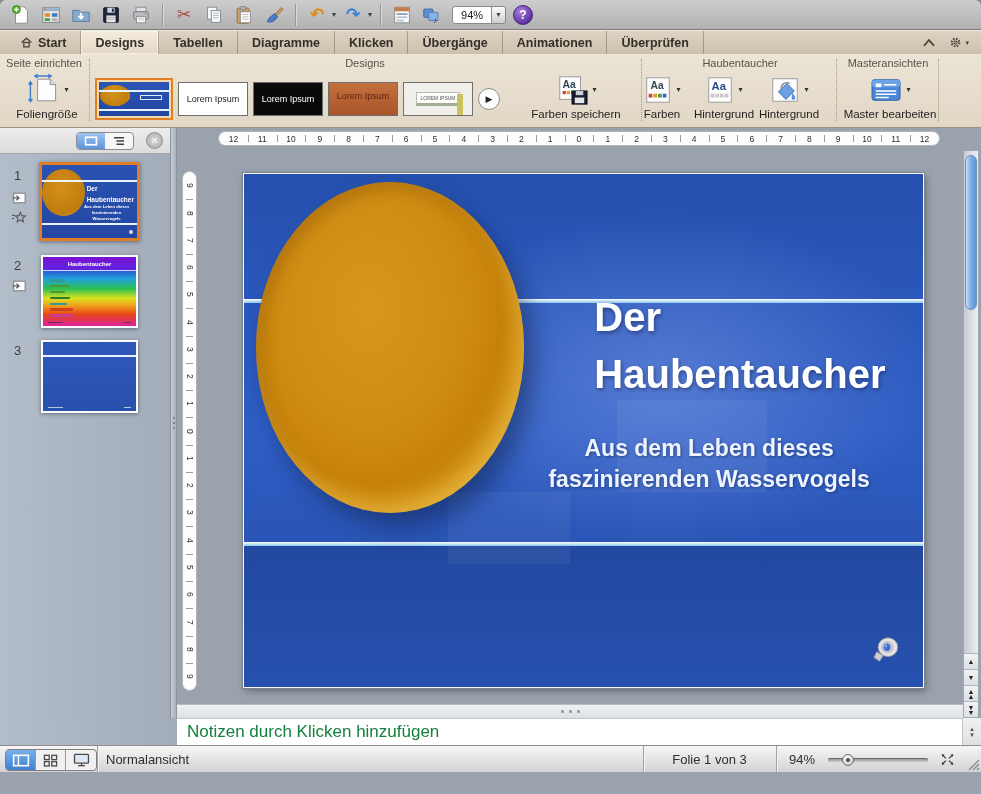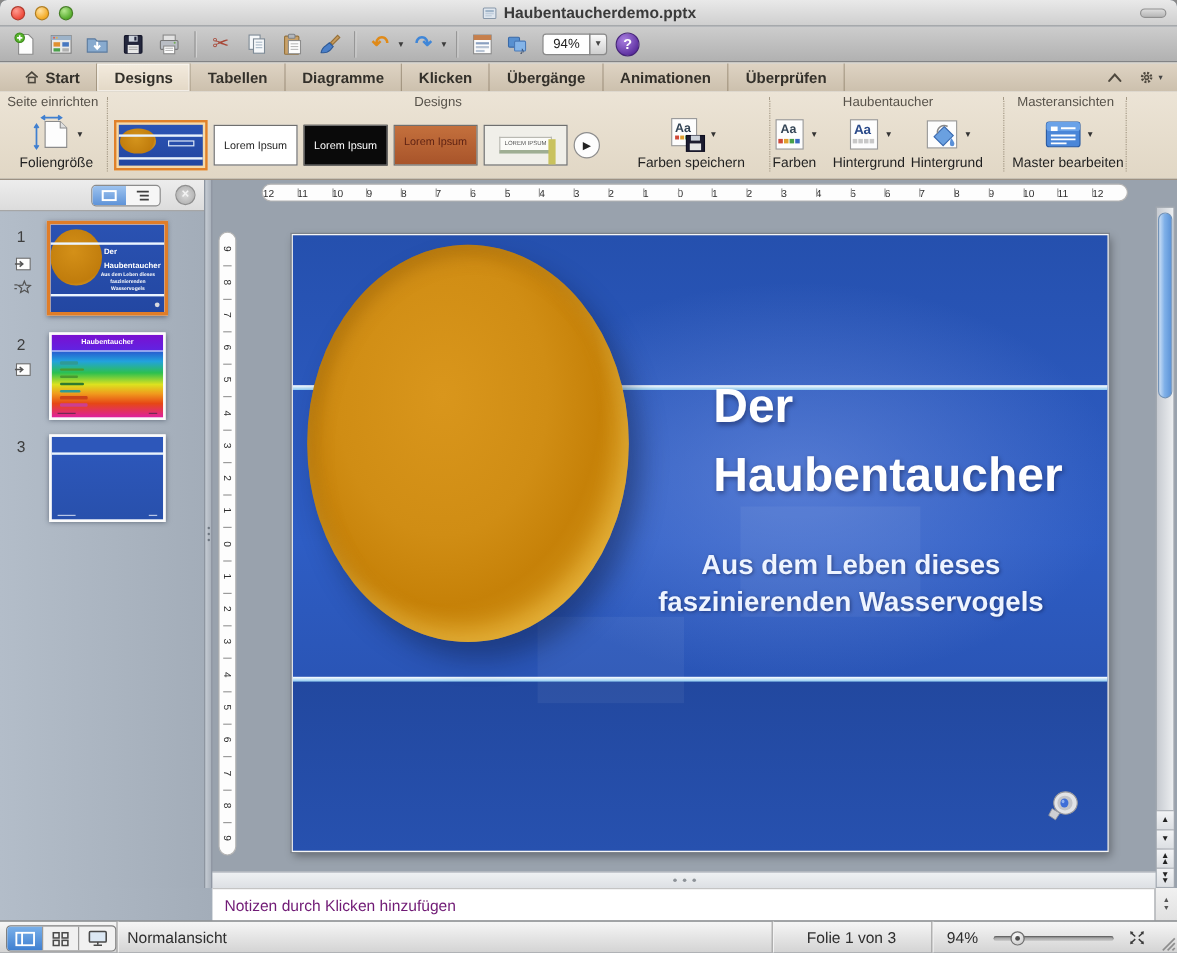--- a/index.html
+++ b/index.html
@@ -98,21 +98,21 @@
   .mini2 .f2,.mini3 .f2 { position:absolute; bottom:4%; right:5%; width:8%; height:1.5px; background:rgba(40,40,60,.6); }
   .mini3 { background:linear-gradient(180deg,#2d57ba 0%,#2d57ba 19%,#2850ac 100%); }
   .mini3 .l { position:absolute; left:0; right:0; top:19%; height:2px; background:#e8f2fc; }
   .mini3 .f1 { background:rgba(220,228,244,.8); } .mini3 .f2 { background:rgba(220,228,244,.8); }
 
   .vsplit { position:absolute; left:170px; top:0; width:7px; height:590px; background:linear-gradient(90deg,#c6ccd4,#a9b1bb); border-left:1px solid #8d95a0; border-right:1px solid #8d95a0; display:flex; flex-direction:column; align-items:center; justify-content:center; gap:3px; }
   .vsplit i { width:2px; height:2px; border-radius:50%; background:#6d7680; }
 
   .editor { position:absolute; left:177px; top:0; right:0; bottom:0; }
   .hruler { position:absolute; left:41px; top:3px; width:722px; height:15px; background:#fdfdfd; border:1px solid #b4b4b4; border-radius:8px; display:flex; overflow:hidden; }
-  .rcell { flex:1; position:relative; font-size:8.5px; color:#2e2e2e; line-height:14px; }
+  .rcell { flex:1; position:relative; font-size:8.5px; color:#2e2e2e; text-align:center; line-height:14px; }
   .rcell::before { content:""; position:absolute; left:0; top:3px; bottom:3px; width:1px; background:#9b9b9b; }
   .rcell:first-child::before { display:none; }
   .vruler { position:absolute; left:5px; top:43px; width:15px; height:520px; background:#fdfdfd; border:1px solid #b4b4b4; border-radius:8px; display:flex; flex-direction:column; overflow:hidden; }
   .vcell { flex:1; position:relative; font-size:8.5px; color:#2e2e2e; display:flex; align-items:center; justify-content:center; }
   .vcell span { writing-mode:vertical-rl; }
   .vcell::before { content:""; position:absolute; top:0; left:3px; right:3px; height:1px; background:#9b9b9b; }
   .vcell:first-child::before { display:none; }
 
   .slide-canvas { position:absolute; left:66px; top:45px; width:681px; height:515px; border:1px solid #f6f6f6; outline:1px solid #7e848c; box-shadow:2px 3px 7px rgba(0,0,0,.35); overflow:hidden;
     background:
@@ -130,21 +130,21 @@
   .vscroll { position:absolute; left:786px; top:22px; width:16px; height:568px; background:linear-gradient(90deg,#c6cad0,#edeff1); border:1px solid #a2a8b0; }
   .vthumb { position:absolute; left:1px; top:4px; width:12px; height:155px; border-radius:7px; background:linear-gradient(90deg,#cadef5,#7fb0e8 45%,#5d94d8); border:1px solid #7293b8; }
   .sc-group { position:absolute; left:0; right:0; bottom:0; }
   .sc-btn { height:16px; display:flex; flex-direction:column; align-items:center; justify-content:center; font-size:7px; line-height:5px; color:#222; border-top:1px solid #b0b4ba; background:linear-gradient(#f2f3f5,#dcdfe3); }
   .notes-split { position:absolute; left:0; top:576px; width:786px; height:14px; background:linear-gradient(#eff1f3,#dde0e4); border-top:1px solid #b8bcc2; display:flex; align-items:center; justify-content:center; gap:5px; }
   .notes-split i { width:3px; height:3px; border-radius:50%; background:#8d9298; }
 
   
   .notesbar { height:27px; display:flex; }
   .notes-left { width:177px; background:linear-gradient(90deg,#b3bdc9,#a3adb9); }
-  .notes-field { flex:1; background:#fff; border-top:1px solid #c4c4c4; display:flex; align-items:center; padding-left:10px; font-size:13px; color:#701a75; }
+  .notes-field { flex:1; background:#fff; border-top:1px solid #c4c4c4; display:flex; align-items:center; padding-left:10px; font-size:17px; color:#15803d; }
   .notes-gutter { width:19px; background:linear-gradient(#f1f1f1,#e1e1e1); border-left:1px solid #c2c2c2; display:flex; flex-direction:column; align-items:center; justify-content:center; font-size:6px; line-height:6px; color:#555; }
 
   
   .statusbar { position:relative; height:27px; background:linear-gradient(#f6f6f6,#d3d3d3); border-top:1px solid #8e8e8e; font-size:13px; color:#2e2e2e; }
   .views { position:absolute; left:5px; top:3px; display:flex; border:1px solid #7f7f7f; border-radius:4px; overflow:hidden; background:#f1f1f1; }
   .vbtn { width:30px; height:20px; display:flex; align-items:center; justify-content:center; border-right:1px solid #9a9a9a; }
   .vbtn:last-child { border-right:none; }
   .vbtn.active { background:linear-gradient(#79b0ea,#3f7fd0); }
   .view-label { position:absolute; left:106px; top:6px; }
   .st-sep { position:absolute; top:0; bottom:0; width:1px; background:#a2a2a2; box-shadow:1px 0 0 #f2f2f2; }
@@ -155,37 +155,20 @@
   .zknob { position:absolute; left:14px; top:0; width:12px; height:12px; border-radius:50%; background:radial-gradient(circle at 40% 30%,#fdfdfd,#c2c2c2); border:1px solid #6f6f6f; }
   .zknob::after { content:""; position:absolute; left:3px; top:3px; width:4px; height:4px; border-radius:50%; background:#4e4e4e; }
   .fit-btn { position:absolute; left:938px; top:6px; width:18px; height:15px; display:flex; align-items:center; justify-content:center; }
   .grip { position:absolute; right:1px; bottom:1px; }
 </style>
 </head>
 <body>
 
 <div class="window">
 
-  <div class="titlebar">
-    <div class="lights">
-      <span class="light red"></span>
-      <span class="light yellow"></span>
-      <span class="light green"></span>
-    </div>
-    <div class="title-wrap">
-      <svg width="14" height="14" viewBox="0 0 16 16">
-          <rect x="2" y="3" width="12" height="10" rx="1" fill="#dfe6ee" stroke="#8898aa"></rect>
-          <rect x="4" y="5" width="8" height="2" fill="#9fb4c8"></rect>
-          <rect x="4" y="8" width="8" height="1" fill="#b8c8d8"></rect>
-          <rect x="4" y="10" width="6" height="1" fill="#b8c8d8"></rect>
-        </svg>
-      <span>Haubentaucherdemo.pptx</span>
-    </div>
-    <span class="capsule"></span>
-  </div>
 
   <div class="toolbar">
     <div class="tb-btn">
         <svg width="22" height="22" viewBox="0 0 24 24">
           <path d="M6 3 h9 l4 4 v14 h-13 z" fill="#fdfdfd" stroke="#8a8a8a"></path>
           <circle cx="7" cy="6" r="4.3" fill="#57b32c" stroke="#3d8a1c"></circle>
           <path d="M7 3.6 v4.8 M4.6 6 h4.8" stroke="#fff" stroke-width="1.5"></path>
         </svg>
       </div>
     <div class="tb-btn">

